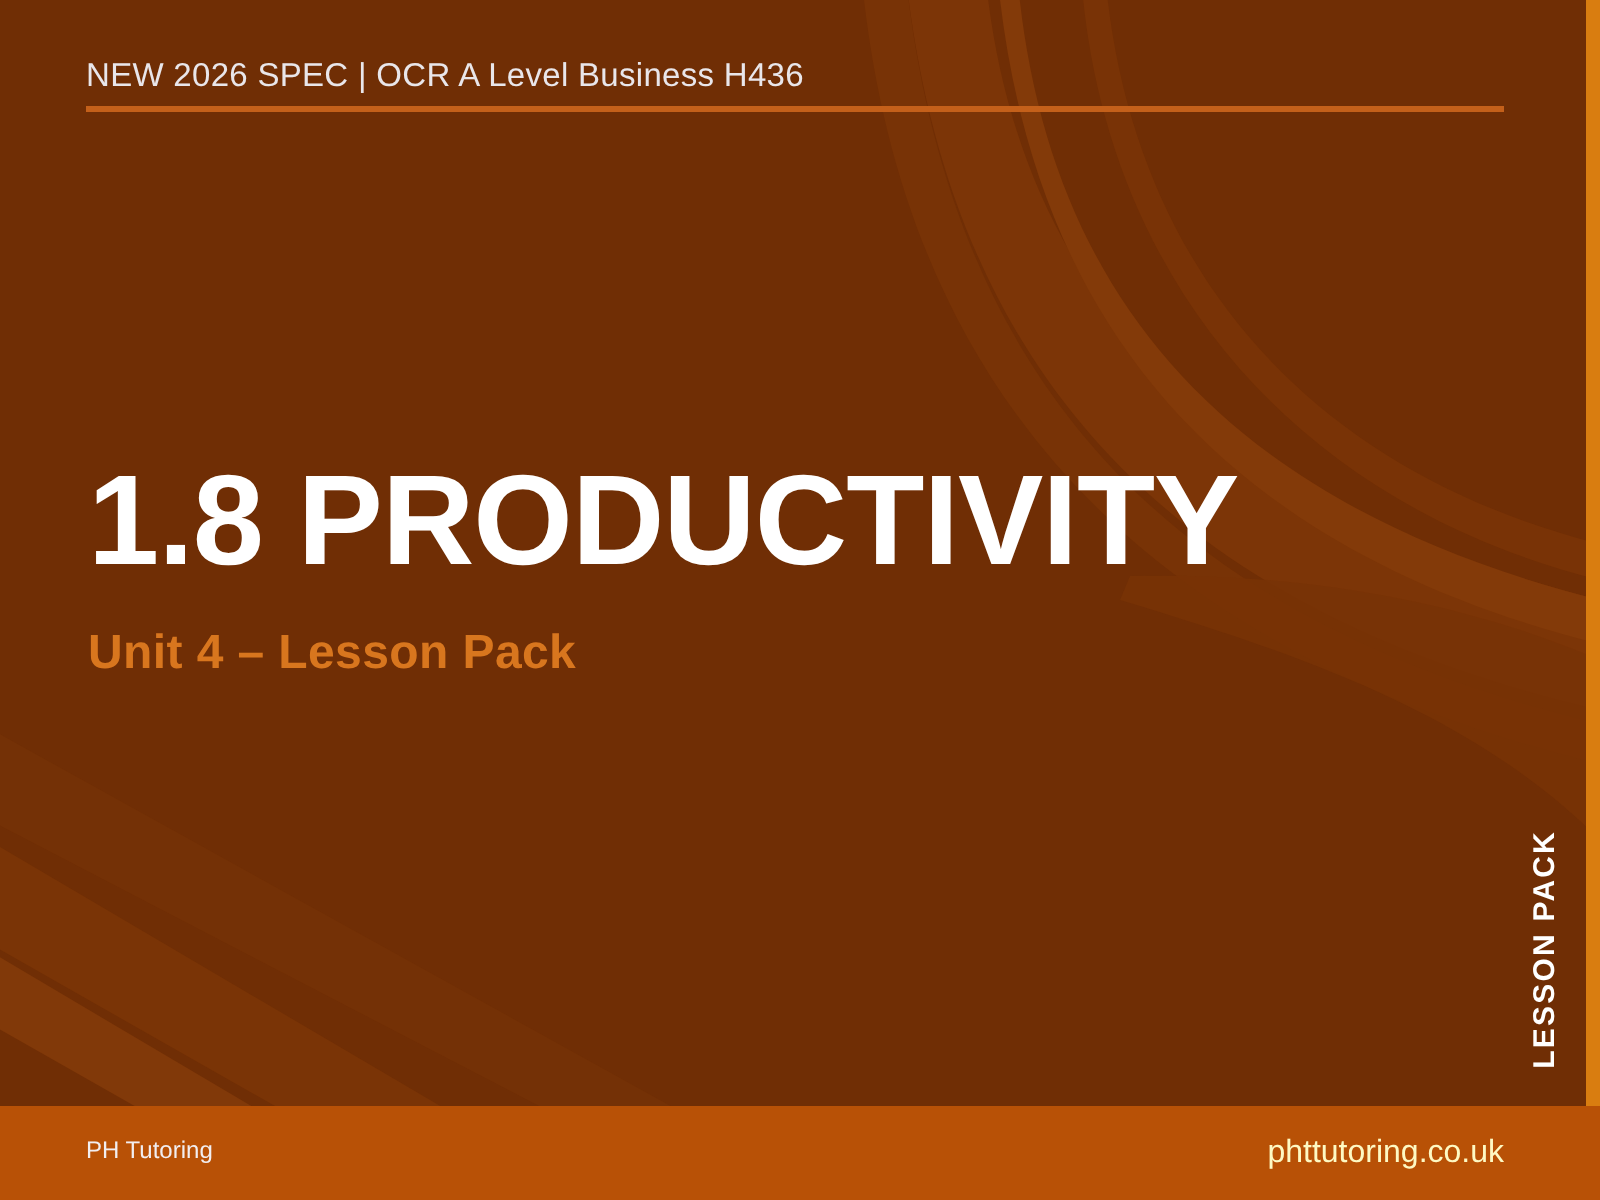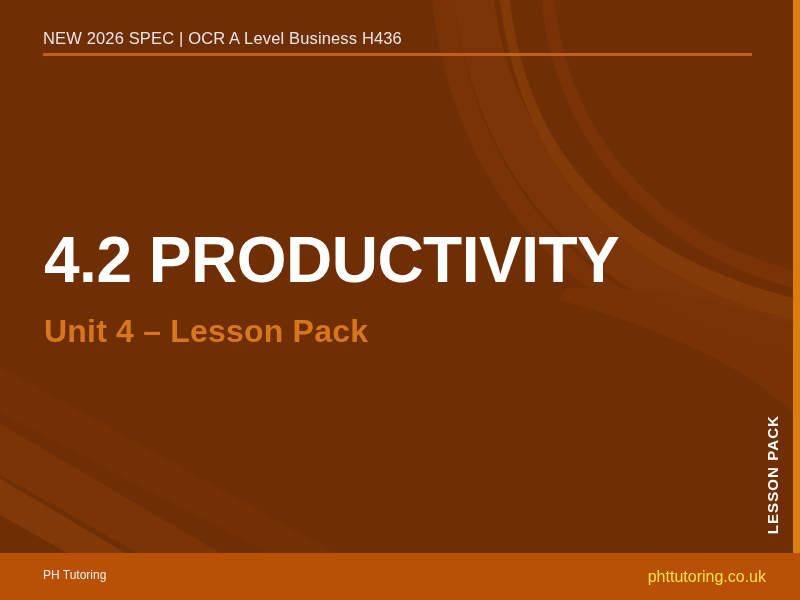--- a/index.html
+++ b/index.html
@@ -71,21 +71,21 @@
   #slide-title {
     font-size: 64px;
     font-weight: bold;
     color: #ffffff;
     line-height: 1.02;
     letter-spacing: -0.5px;
     white-space: nowrap;
   }
   #slide-subtitle {
     margin-top: 20px;
-    font-size: 32px;
+    font-size: 24px;
     font-weight: bold;
     color: #d8761e;
     letter-spacing: 0.2px;
     white-space: nowrap;
   }
 
   
   #side-label {
     position: absolute;
     right: 17px;
@@ -118,24 +118,24 @@
   #footer-left {
     position: absolute;
     left: 43px;
     top: 15px;
     font-size: 12px;
     color: #f2eef0;
     white-space: nowrap;
   }
   #footer-right {
     position: absolute;
-    right: 34px;
+    right: 48px;
     top: 15px;
     font-size: 16px;
-    color: #fde047;
+    color: #fef9c3;
     white-space: nowrap;
   }
 </style>
 </head>
 <body>
 
 <div id="slide">
 
   <svg id="bg-decor" viewBox="0 0 800 600" width="800" height="600" preserveAspectRatio="none">
     <defs>
@@ -157,21 +157,21 @@
       <path d="M -40 345 L 420 600 L 360 600 L -40 392 Z" fill="#763206" opacity="0.8"></path>
     </g>
   </svg>
 
   <div id="right-stripe"></div>
 
   <div id="header-text">NEW 2026 SPEC | OCR A Level Business H436</div>
   <div id="header-rule"></div>
 
   <div id="title-block">
-    <div id="slide-title">4.2 PRODUCTIVITY</div>
+    <div id="slide-title">1.8 PRODUCTIVITY</div>
     <div id="slide-subtitle">Unit 4 – Lesson Pack</div>
   </div>
 
   <div id="side-label">
     <span>LESSON PACK</span>
   </div>
 
   <div id="footer-bar">
     <div id="footer-left">PH Tutoring</div>
     <div id="footer-right">phttutoring.co.uk</div>

